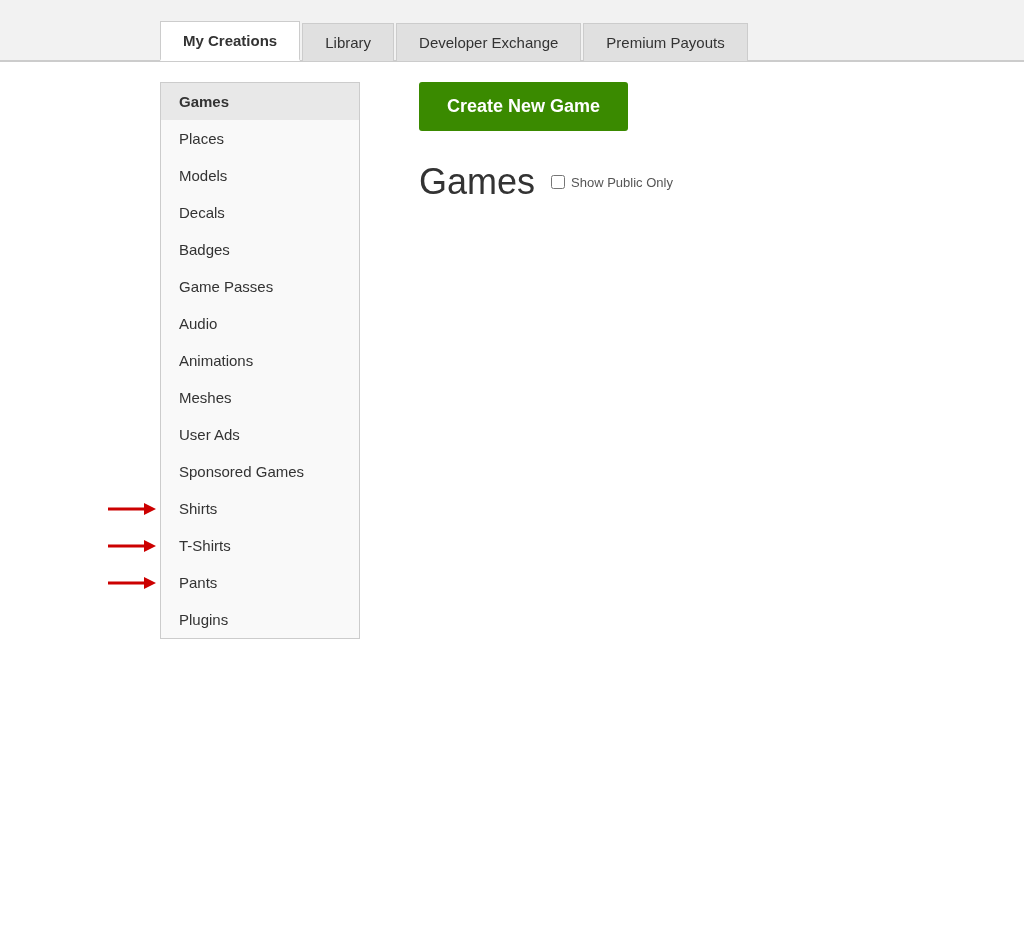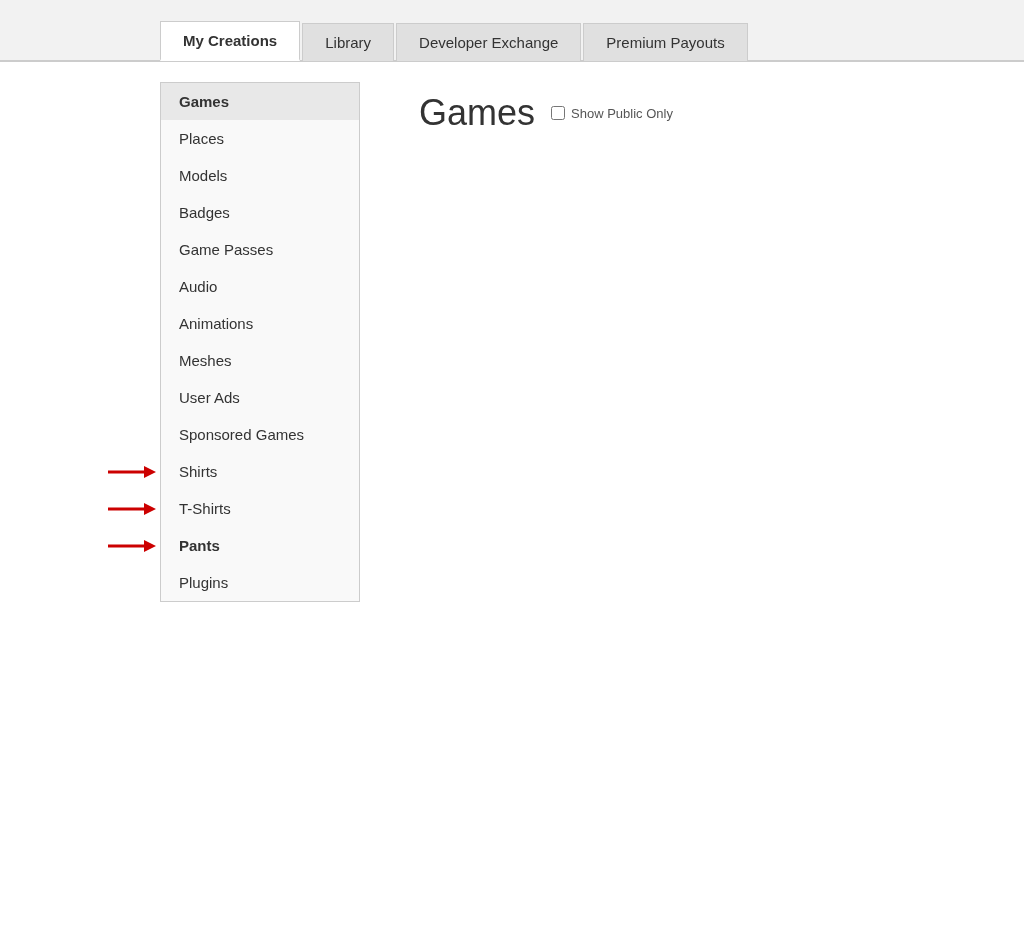--- a/index.html
+++ b/index.html
@@ -165,20 +165,23 @@
       <div class="sidebar-item active">
         <span>Games</span>
       </div>
       <div class="sidebar-item">
         <span>Places</span>
       </div>
       <div class="sidebar-item">
         <span>Models</span>
       </div>
       <div class="sidebar-item">
+        <span>Decals</span>
+      </div>
+      <div class="sidebar-item">
         <span>Badges</span>
       </div>
       <div class="sidebar-item">
         <span>Game Passes</span>
       </div>
       <div class="sidebar-item">
         <span>Audio</span>
       </div>
       <div class="sidebar-item">
         <span>Animations</span>
@@ -206,37 +209,38 @@
       <div class="sidebar-item" style="position:relative;align-items:center;">
         <div class="arrow-indicator">
           <svg class="arrow-svg" viewBox="0 0 50 22" xmlns="http://www.w3.org/2000/svg">
             <line x1="2" y1="11" x2="42" y2="11" stroke="#cc0000" stroke-width="3"></line>
             <polygon points="38,5 50,11 38,17" fill="#cc0000"></polygon>
           </svg>
         </div>
         <span>T-Shirts</span>
       </div>
 
-      <div class="sidebar-item" style="position:relative;font-weight:bold;">
+      <div class="sidebar-item" style="position:relative;">
         <div class="arrow-indicator">
           <svg class="arrow-svg" viewBox="0 0 50 22" xmlns="http://www.w3.org/2000/svg">
             <line x1="2" y1="11" x2="42" y2="11" stroke="#cc0000" stroke-width="3"></line>
             <polygon points="38,5 50,11 38,17" fill="#cc0000"></polygon>
           </svg>
         </div>
         <span>Pants</span>
       </div>
 
       <div class="sidebar-item">
         <span>Plugins</span>
       </div>
 
     </div>
 
     <div class="content-area">
+      <button class="create-btn">Create New Game</button>
 
       <div class="section-title-row">
         <span class="section-title">Games</span>
         <div class="checkbox-row">
           <input type="checkbox" style="">
           <label>Show Public Only</label>
         </div>
       </div>
     </div>
 

